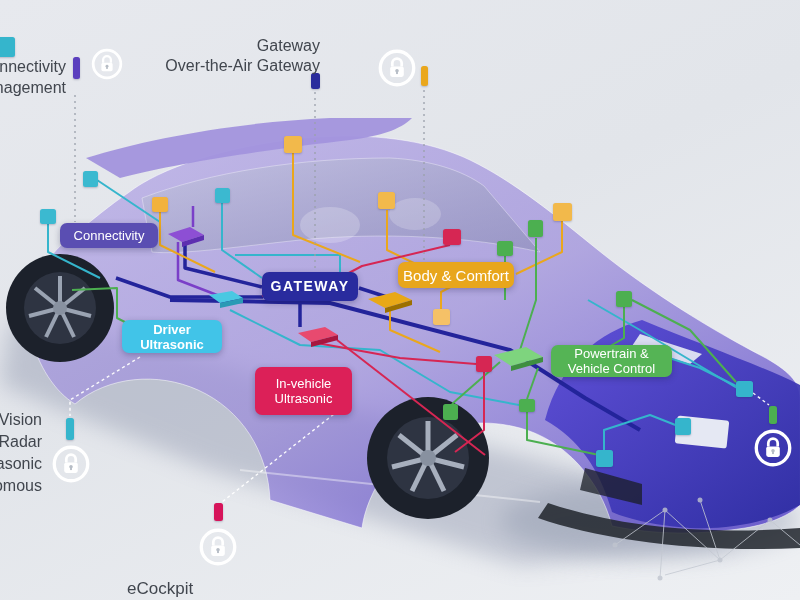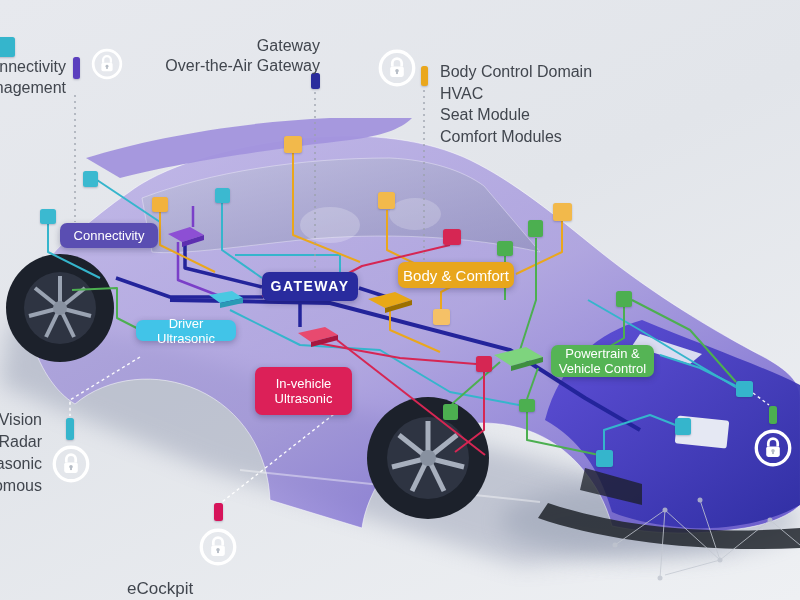--- a/index.html
+++ b/index.html
@@ -11,24 +11,24 @@
   #scene{position:absolute;left:0;top:0;z-index:1;}
   .marker{position:absolute;border-radius:2.5px;z-index:6;box-shadow:0 1px 2px rgba(40,40,80,.25);}
   .lock{position:absolute;z-index:8;}
   .btn{
     position:absolute;z-index:7;color:#fff;display:flex;flex-direction:column;
     align-items:center;justify-content:center;text-align:center;border-radius:7px;
     box-shadow:0 2px 6px rgba(25,25,70,.3);font-size:13px;line-height:15px;
   }
   #btn-connectivity{left:60px;top:223px;width:98px;height:25px;background:#5a4eb2;}
   #btn-gateway{left:262px;top:272px;width:96px;height:29px;background:#292b9e;font-weight:bold;font-size:14px;letter-spacing:1.5px;}
-  #btn-driver{left:136px;top:320px;width:100px;height:21px;background:#41c4e8;}
+  #btn-driver{left:122px;top:320px;width:100px;height:33px;background:#41c4e8;font-weight:bold;}
   #btn-invehicle{left:255px;top:367px;width:97px;height:48px;background:#dc2058;}
   #btn-body{left:398px;top:262px;width:116px;height:26px;background:#e8a61c;font-size:15px;}
-  #btn-powertrain{left:551px;top:345px;width:103px;height:32px;background:#55b455;}
+  #btn-powertrain{left:551px;top:345px;width:121px;height:32px;background:#55b455;}
   .callout{position:absolute;z-index:7;color:#41464e;font-size:16px;line-height:21px;}
   #co-connmgmt{left:-60px;top:56px;width:126px;text-align:right;}
   #co-gatewayota{left:140px;top:36px;width:180px;text-align:right;line-height:20px;}
   #co-bodycontrol{left:440px;top:61px;width:210px;text-align:left;line-height:21.5px;}
   #co-sensors{left:-78px;top:409px;width:120px;text-align:right;line-height:22px;}
   #co-ecockpit{left:127px;top:537px;font-size:17px;margin-top:41px;}
 </style>
 </head>
 <body>
 
@@ -227,26 +227,20 @@
     <span>Vehicle Control</span>
   </div>
 
   <div class="callout" id="co-connmgmt">
     <div>Connectivity</div>
     <div>Management</div>
   </div>
   <div class="callout" id="co-gatewayota">
     <div>Gateway</div>
     <div>Over-the-Air Gateway</div>
-  </div>
-  <div class="callout" id="co-bodycontrol">
-    <div>Body Control Domain</div>
-    <div>HVAC</div>
-    <div>Seat Module</div>
-    <div>Comfort Modules</div>
   </div>
   <div class="callout" id="co-sensors">
     <div>Vision</div>
     <div>Radar</div>
     <div>Ultrasonic</div>
     <div>Autonomous</div>
   </div>
   <div class="callout" id="co-ecockpit">
     <span>eCockpit</span>
   </div>

